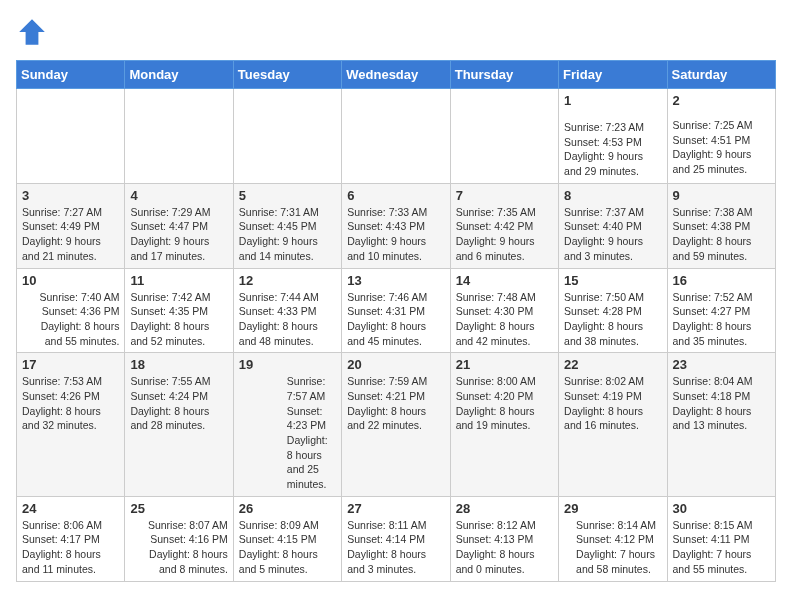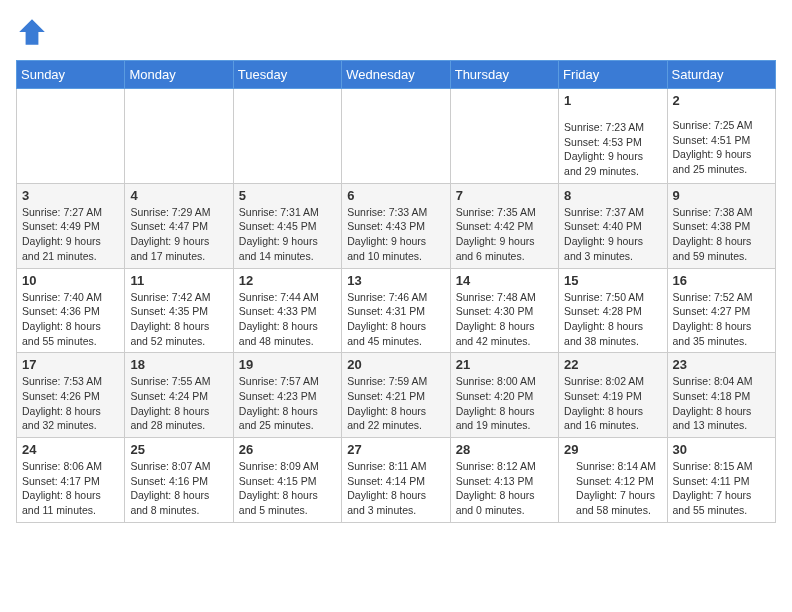--- a/index.html
+++ b/index.html
@@ -55,21 +55,21 @@
     }
     .calendar {
       width: 100%;
       border-collapse: collapse;
       border: 1px solid #ccc;
     }
     .calendar th {
       background: #3a7bd5;
       color: #fff;
       font-size: 13px;
-      font-weight: normal;
+      font-weight: bold;
       padding: 6px 4px;
       text-align: left;
       border: 1px solid #5a9be0;
     }
     .calendar td {
       border: 1px solid #ccc;
       vertical-align: top;
       padding: 4px 5px;
       width: 108px;
       min-height: 80px;
@@ -198,21 +198,21 @@
           <span class="day-num">9</span>
           <div class="day-info" style="white-space: pre-line;">Sunrise: 7:38 AM
 Sunset: 4:38 PM
 Daylight: 8 hours
 and 59 minutes.</div>
         </td>
       </tr>
       <tr>
         <td>
           <span class="day-num">10</span>
-          <div class="day-info" style="white-space: pre-line;">Sunrise: 7:40 AM
+          <div class="day-info" style="white-space: pre-line; text-align: right;">Sunrise: 7:40 AM
 Sunset: 4:36 PM
 Daylight: 8 hours
 and 55 minutes.</div>
         </td>
         <td>
           <span class="day-num">11</span>
           <div class="day-info" style="white-space: pre-line;">Sunrise: 7:42 AM
 Sunset: 4:35 PM
 Daylight: 8 hours
 and 52 minutes.</div>
@@ -263,21 +263,21 @@
         </td>
         <td>
           <span class="day-num">18</span>
           <div class="day-info" style="white-space: pre-line;">Sunrise: 7:55 AM
 Sunset: 4:24 PM
 Daylight: 8 hours
 and 28 minutes.</div>
         </td>
         <td>
           <span class="day-num">19</span>
-          <div class="day-info" style="white-space: pre-line;">Sunrise: 7:57 AM
+          <div class="day-info" style="white-space: pre-line; margin-left: 48px;">Sunrise: 7:57 AM
 Sunset: 4:23 PM
 Daylight: 8 hours
 and 25 minutes.</div>
         </td>
         <td>
           <span class="day-num">20</span>
           <div class="day-info" style="white-space: pre-line;">Sunrise: 7:59 AM
 Sunset: 4:21 PM
 Daylight: 8 hours
 and 22 minutes.</div>
@@ -307,21 +307,21 @@
       <tr>
         <td>
           <span class="day-num">24</span>
           <div class="day-info" style="white-space: pre-line;">Sunrise: 8:06 AM
 Sunset: 4:17 PM
 Daylight: 8 hours
 and 11 minutes.</div>
         </td>
         <td>
           <span class="day-num">25</span>
-          <div class="day-info" style="white-space: pre-line;">Sunrise: 8:07 AM
+          <div class="day-info" style="white-space: pre-line; text-align: right;">Sunrise: 8:07 AM
 Sunset: 4:16 PM
 Daylight: 8 hours
 and 8 minutes.</div>
         </td>
         <td>
           <span class="day-num">26</span>
           <div class="day-info" style="white-space: pre-line;">Sunrise: 8:09 AM
 Sunset: 4:15 PM
 Daylight: 8 hours
 and 5 minutes.</div>

